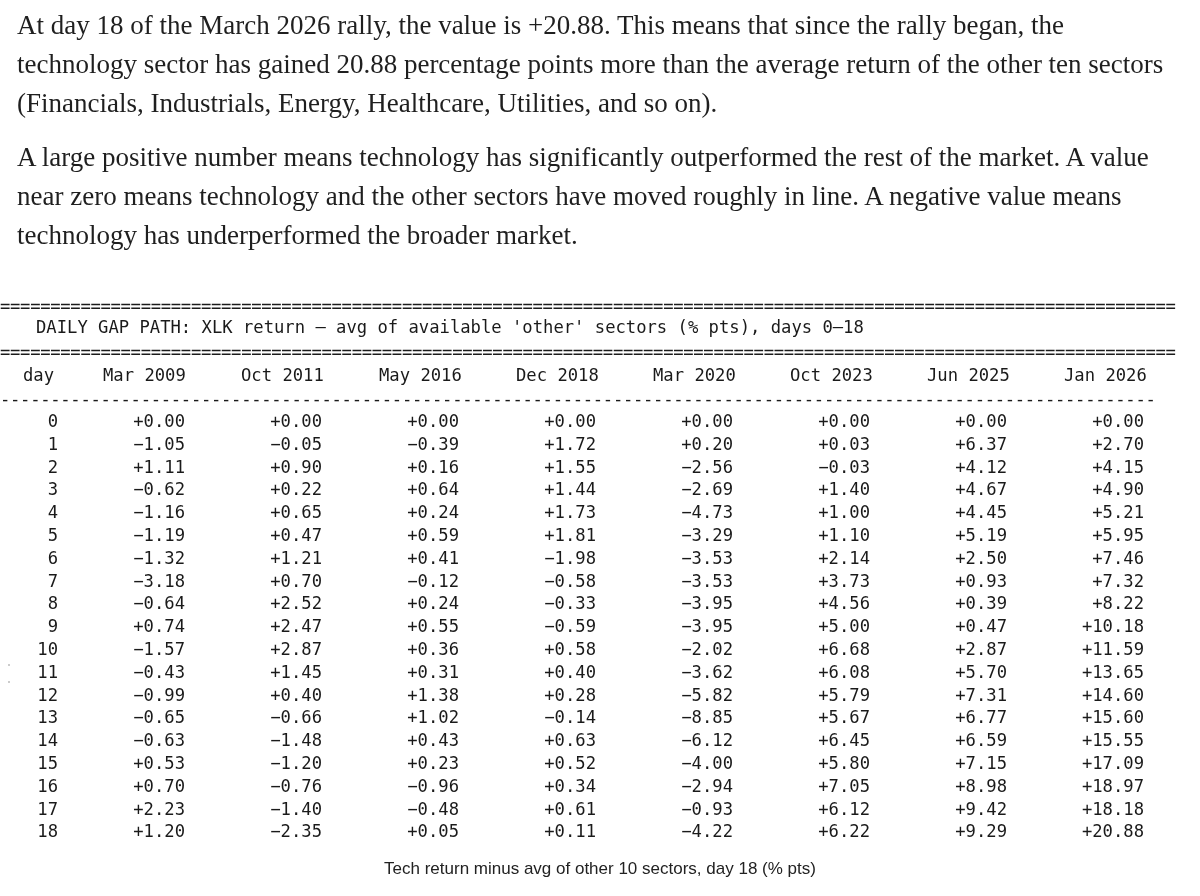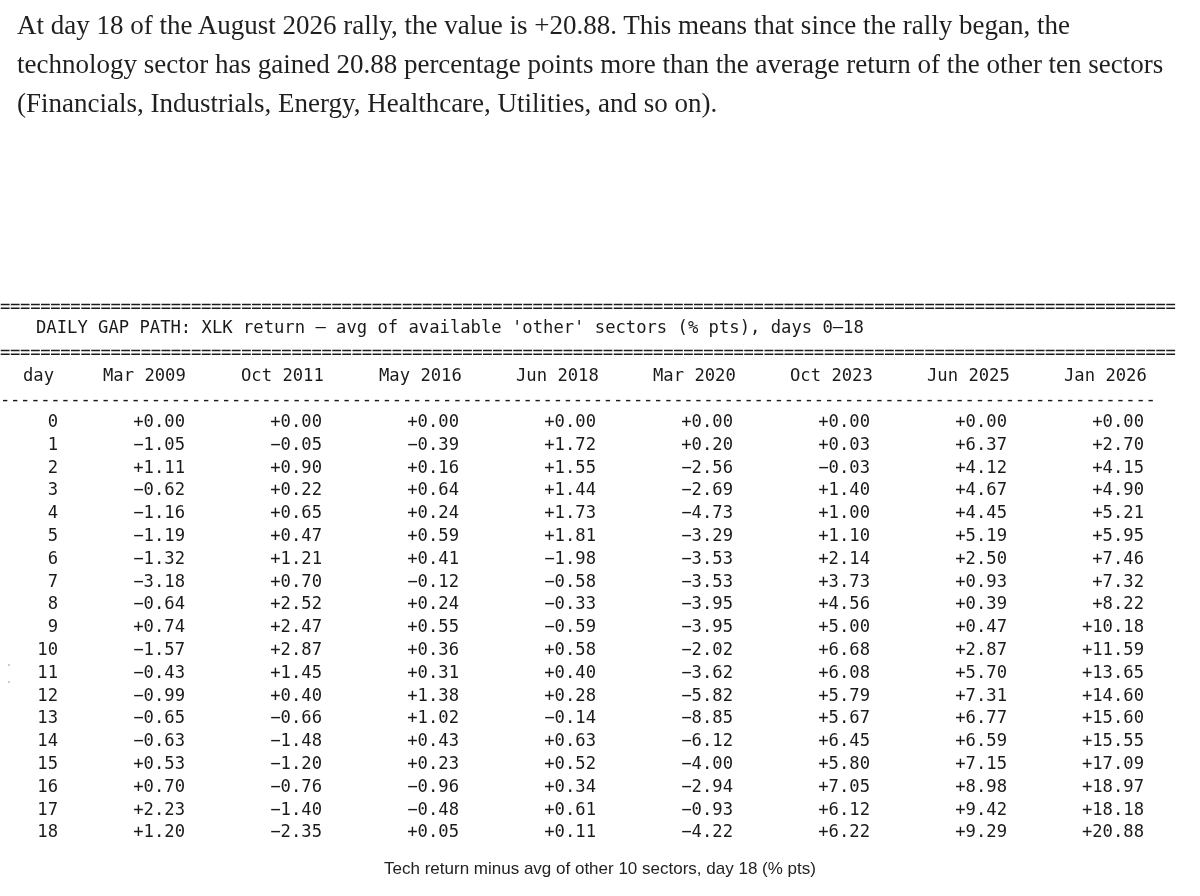--- a/index.html
+++ b/index.html
@@ -14,33 +14,34 @@
   .body-table { position: absolute; left: 0; top: 411px; width: 1200px; }
   .row { position: relative; height: 22.8px; }
   .row span { position: absolute; top: 0; text-align: right; }
   .caption { position: absolute; left: 0; top: 859px; width: 1200px; text-align: center; font-family: "Liberation Sans", "DejaVu Sans", sans-serif; font-size: 17px; color: #222; }
   .speck { position: absolute; width: 2px; height: 2px; background: #bbb; border-radius: 1px; }
 </style>
 </head>
 <body>
 
 <div class="prose">
-  <p>At day 18 of the August 2026 rally, the value is +20.88. This means that since the rally began, the technology sector has gained 20.88 percentage points more than the average return of the other ten sectors (Financials, Industrials, Energy, Healthcare, Utilities, and so on).</p>
+  <p>At day 18 of the March 2026 rally, the value is +20.88. This means that since the rally began, the technology sector has gained 20.88 percentage points more than the average return of the other ten sectors (Financials, Industrials, Energy, Healthcare, Utilities, and so on).</p>
+  <p>A large positive number means technology has significantly outperformed the rest of the market. A value near zero means technology and the other sectors have moved roughly in line. A negative value means technology has underperformed the broader market.</p>
 </div>
 
 <div class="mono rule" style="top:296px;">=====================================================================================================================</div>
 <div class="mono title-line"><span style="margin-left:36px;">DAILY GAP PATH: XLK return – avg of available 'other' sectors (% pts), days 0–18</span></div>
 <div class="mono rule" style="top:342px;">=====================================================================================================================</div>
 
 <div class="mono hdr">
   <span style="left:23px;">day</span>
   <span style="left:103px;">Mar 2009</span>
   <span style="left:241px;">Oct 2011</span>
   <span style="left:379px;">May 2016</span>
-  <span style="left:516px;">Jun 2018</span>
+  <span style="left:516px;">Dec 2018</span>
   <span style="left:653px;text-align:right;">Mar 2020</span>
   <span style="left:790px;">Oct 2023</span>
   <span style="left:927px;">Jun 2025</span>
   <span style="left:1064px;">Jan 2026</span>
 </div>
 <div class="mono rule" style="top:389px; width:1155px;">-------------------------------------------------------------------------------------------------------------------</div>
 
 <div class="mono body-table" id="tbody"><div class="row"><span style="right: 1142px;">0</span><span style="right: 1015px;">+0.00</span><span style="right: 878px;">+0.00</span><span style="right: 741px;">+0.00</span><span style="right: 604px;">+0.00</span><span style="right: 467px;">+0.00</span><span style="right: 330px;">+0.00</span><span style="right: 193px;">+0.00</span><span style="right: 56px;">+0.00</span></div><div class="row"><span style="right: 1142px;">1</span><span style="right: 1015px;">−1.05</span><span style="right: 878px;">−0.05</span><span style="right: 741px;">−0.39</span><span style="right: 604px;">+1.72</span><span style="right: 467px;">+0.20</span><span style="right: 330px;">+0.03</span><span style="right: 193px;">+6.37</span><span style="right: 56px;">+2.70</span></div><div class="row"><span style="right: 1142px;">2</span><span style="right: 1015px;">+1.11</span><span style="right: 878px;">+0.90</span><span style="right: 741px;">+0.16</span><span style="right: 604px;">+1.55</span><span style="right: 467px;">−2.56</span><span style="right: 330px;">−0.03</span><span style="right: 193px;">+4.12</span><span style="right: 56px;">+4.15</span></div><div class="row"><span style="right: 1142px;">3</span><span style="right: 1015px;">−0.62</span><span style="right: 878px;">+0.22</span><span style="right: 741px;">+0.64</span><span style="right: 604px;">+1.44</span><span style="right: 467px;">−2.69</span><span style="right: 330px;">+1.40</span><span style="right: 193px;">+4.67</span><span style="right: 56px;">+4.90</span></div><div class="row"><span style="right: 1142px;">4</span><span style="right: 1015px;">−1.16</span><span style="right: 878px;">+0.65</span><span style="right: 741px;">+0.24</span><span style="right: 604px;">+1.73</span><span style="right: 467px;">−4.73</span><span style="right: 330px;">+1.00</span><span style="right: 193px;">+4.45</span><span style="right: 56px;">+5.21</span></div><div class="row"><span style="right: 1142px;">5</span><span style="right: 1015px;">−1.19</span><span style="right: 878px;">+0.47</span><span style="right: 741px;">+0.59</span><span style="right: 604px;">+1.81</span><span style="right: 467px;">−3.29</span><span style="right: 330px;">+1.10</span><span style="right: 193px;">+5.19</span><span style="right: 56px;">+5.95</span></div><div class="row"><span style="right: 1142px;">6</span><span style="right: 1015px;">−1.32</span><span style="right: 878px;">+1.21</span><span style="right: 741px;">+0.41</span><span style="right: 604px;">−1.98</span><span style="right: 467px;">−3.53</span><span style="right: 330px;">+2.14</span><span style="right: 193px;">+2.50</span><span style="right: 56px;">+7.46</span></div><div class="row"><span style="right: 1142px;">7</span><span style="right: 1015px;">−3.18</span><span style="right: 878px;">+0.70</span><span style="right: 741px;">−0.12</span><span style="right: 604px;">−0.58</span><span style="right: 467px;">−3.53</span><span style="right: 330px;">+3.73</span><span style="right: 193px;">+0.93</span><span style="right: 56px;">+7.32</span></div><div class="row"><span style="right: 1142px;">8</span><span style="right: 1015px;">−0.64</span><span style="right: 878px;">+2.52</span><span style="right: 741px;">+0.24</span><span style="right: 604px;">−0.33</span><span style="right: 467px;">−3.95</span><span style="right: 330px;">+4.56</span><span style="right: 193px;">+0.39</span><span style="right: 56px;">+8.22</span></div><div class="row"><span style="right: 1142px;">9</span><span style="right: 1015px;">+0.74</span><span style="right: 878px;">+2.47</span><span style="right: 741px;">+0.55</span><span style="right: 604px;">−0.59</span><span style="right: 467px;">−3.95</span><span style="right: 330px;">+5.00</span><span style="right: 193px;">+0.47</span><span style="right: 56px;">+10.18</span></div><div class="row"><span style="right: 1142px;">10</span><span style="right: 1015px;">−1.57</span><span style="right: 878px;">+2.87</span><span style="right: 741px;">+0.36</span><span style="right: 604px;">+0.58</span><span style="right: 467px;">−2.02</span><span style="right: 330px;">+6.68</span><span style="right: 193px;">+2.87</span><span style="right: 56px;">+11.59</span></div><div class="row"><span style="right: 1142px;">11</span><span style="right: 1015px;">−0.43</span><span style="right: 878px;">+1.45</span><span style="right: 741px;">+0.31</span><span style="right: 604px;">+0.40</span><span style="right: 467px;">−3.62</span><span style="right: 330px;">+6.08</span><span style="right: 193px;">+5.70</span><span style="right: 56px;">+13.65</span></div><div class="row"><span style="right: 1142px;">12</span><span style="right: 1015px;">−0.99</span><span style="right: 878px;">+0.40</span><span style="right: 741px;">+1.38</span><span style="right: 604px;">+0.28</span><span style="right: 467px;">−5.82</span><span style="right: 330px;">+5.79</span><span style="right: 193px;">+7.31</span><span style="right: 56px;">+14.60</span></div><div class="row"><span style="right: 1142px;">13</span><span style="right: 1015px;">−0.65</span><span style="right: 878px;">−0.66</span><span style="right: 741px;">+1.02</span><span style="right: 604px;">−0.14</span><span style="right: 467px;">−8.85</span><span style="right: 330px;">+5.67</span><span style="right: 193px;">+6.77</span><span style="right: 56px;">+15.60</span></div><div class="row"><span style="right: 1142px;">14</span><span style="right: 1015px;">−0.63</span><span style="right: 878px;">−1.48</span><span style="right: 741px;">+0.43</span><span style="right: 604px;">+0.63</span><span style="right: 467px;">−6.12</span><span style="right: 330px;">+6.45</span><span style="right: 193px;">+6.59</span><span style="right: 56px;">+15.55</span></div><div class="row"><span style="right: 1142px;">15</span><span style="right: 1015px;">+0.53</span><span style="right: 878px;">−1.20</span><span style="right: 741px;">+0.23</span><span style="right: 604px;">+0.52</span><span style="right: 467px;">−4.00</span><span style="right: 330px;">+5.80</span><span style="right: 193px;">+7.15</span><span style="right: 56px;">+17.09</span></div><div class="row"><span style="right: 1142px;">16</span><span style="right: 1015px;">+0.70</span><span style="right: 878px;">−0.76</span><span style="right: 741px;">−0.96</span><span style="right: 604px;">+0.34</span><span style="right: 467px;">−2.94</span><span style="right: 330px;">+7.05</span><span style="right: 193px;">+8.98</span><span style="right: 56px;">+18.97</span></div><div class="row"><span style="right: 1142px;">17</span><span style="right: 1015px;">+2.23</span><span style="right: 878px;">−1.40</span><span style="right: 741px;">−0.48</span><span style="right: 604px;">+0.61</span><span style="right: 467px;">−0.93</span><span style="right: 330px;">+6.12</span><span style="right: 193px;">+9.42</span><span style="right: 56px;">+18.18</span></div><div class="row"><span style="right: 1142px;">18</span><span style="right: 1015px;">+1.20</span><span style="right: 878px;">−2.35</span><span style="right: 741px;">+0.05</span><span style="right: 604px;">+0.11</span><span style="right: 467px;">−4.22</span><span style="right: 330px;">+6.22</span><span style="right: 193px;">+9.29</span><span style="right: 56px;">+20.88</span></div></div>
 
 <div class="speck" style="left:8px; top:664px;"></div>

